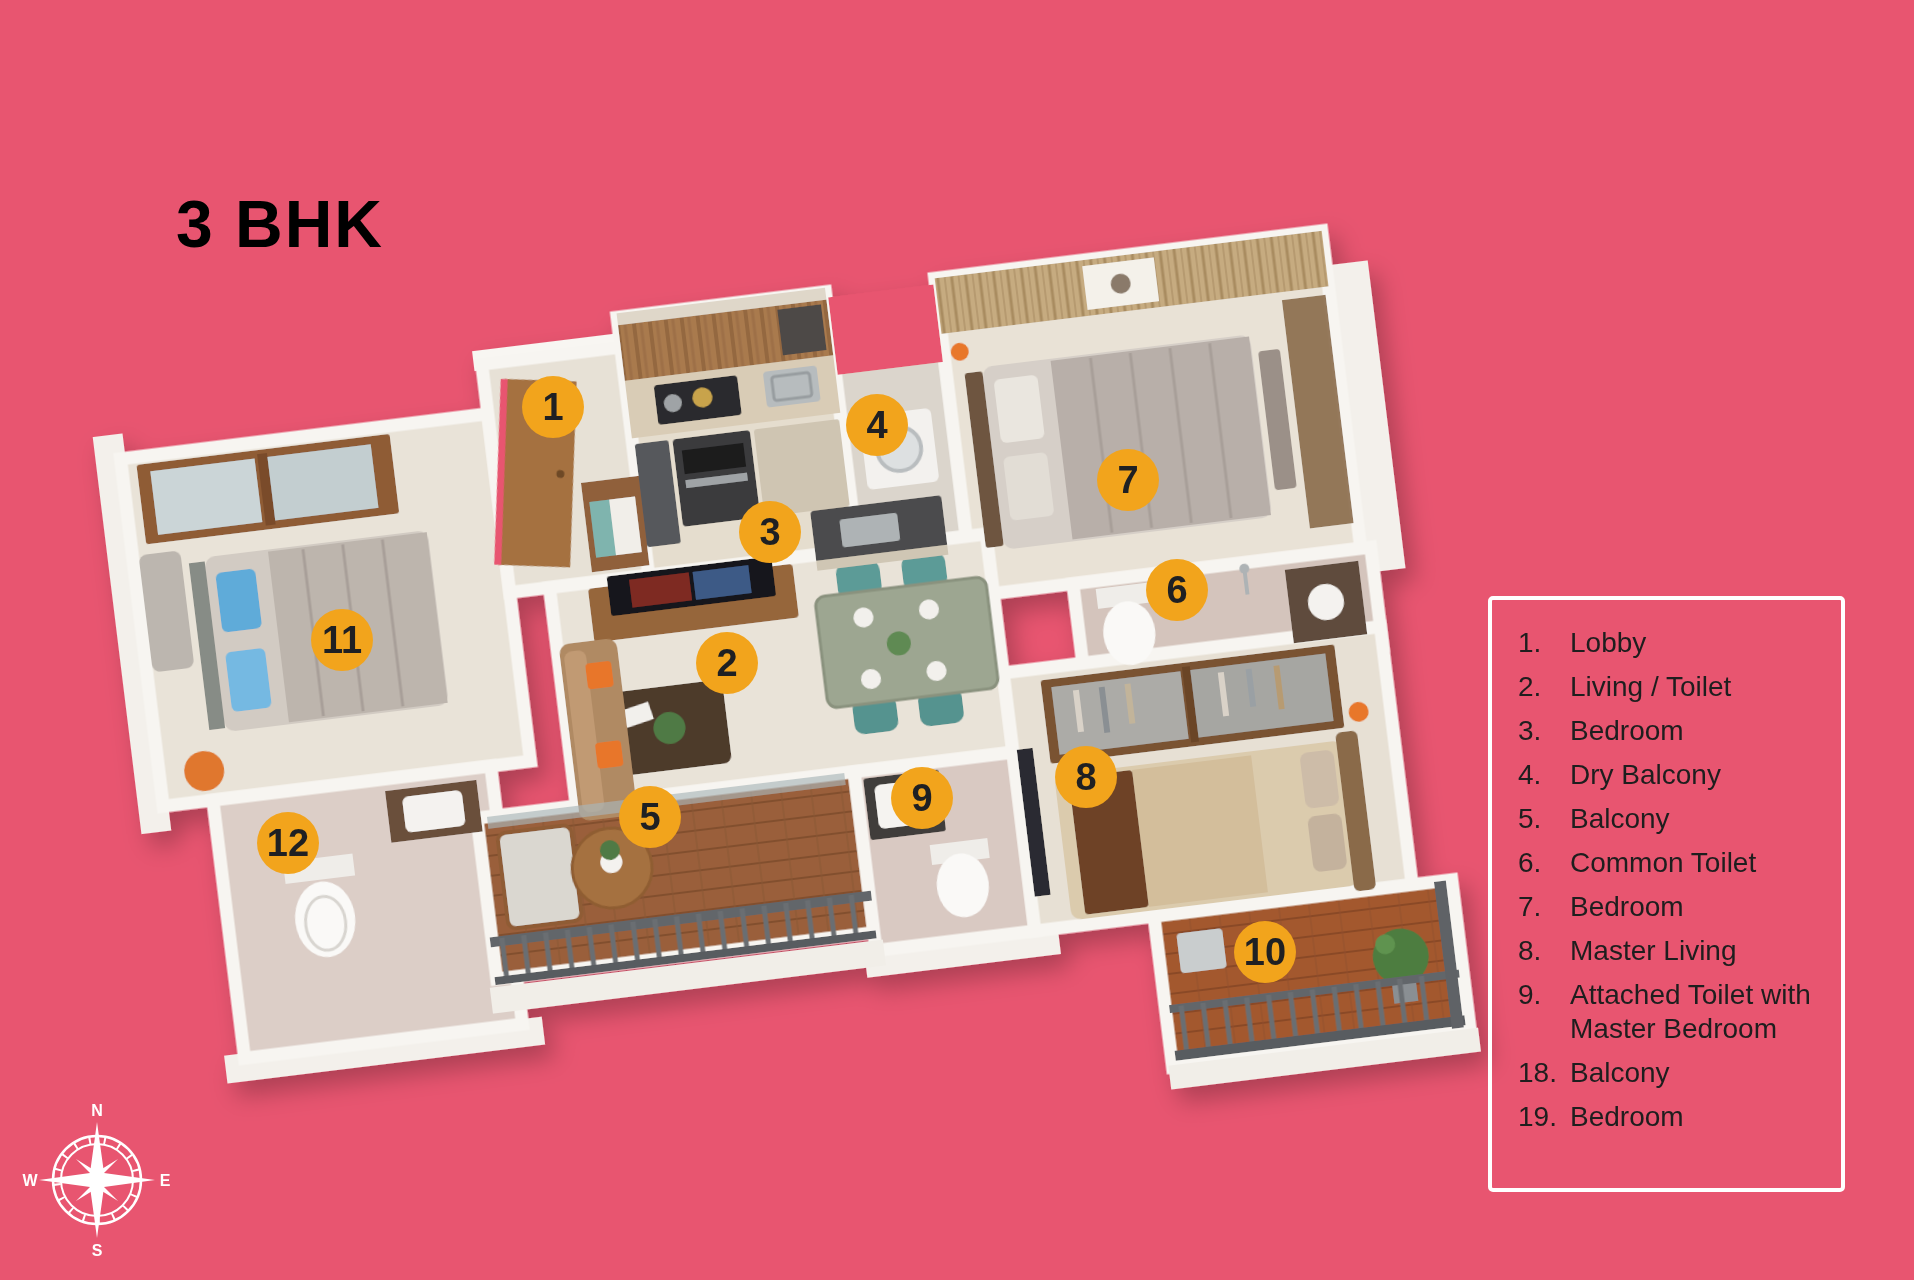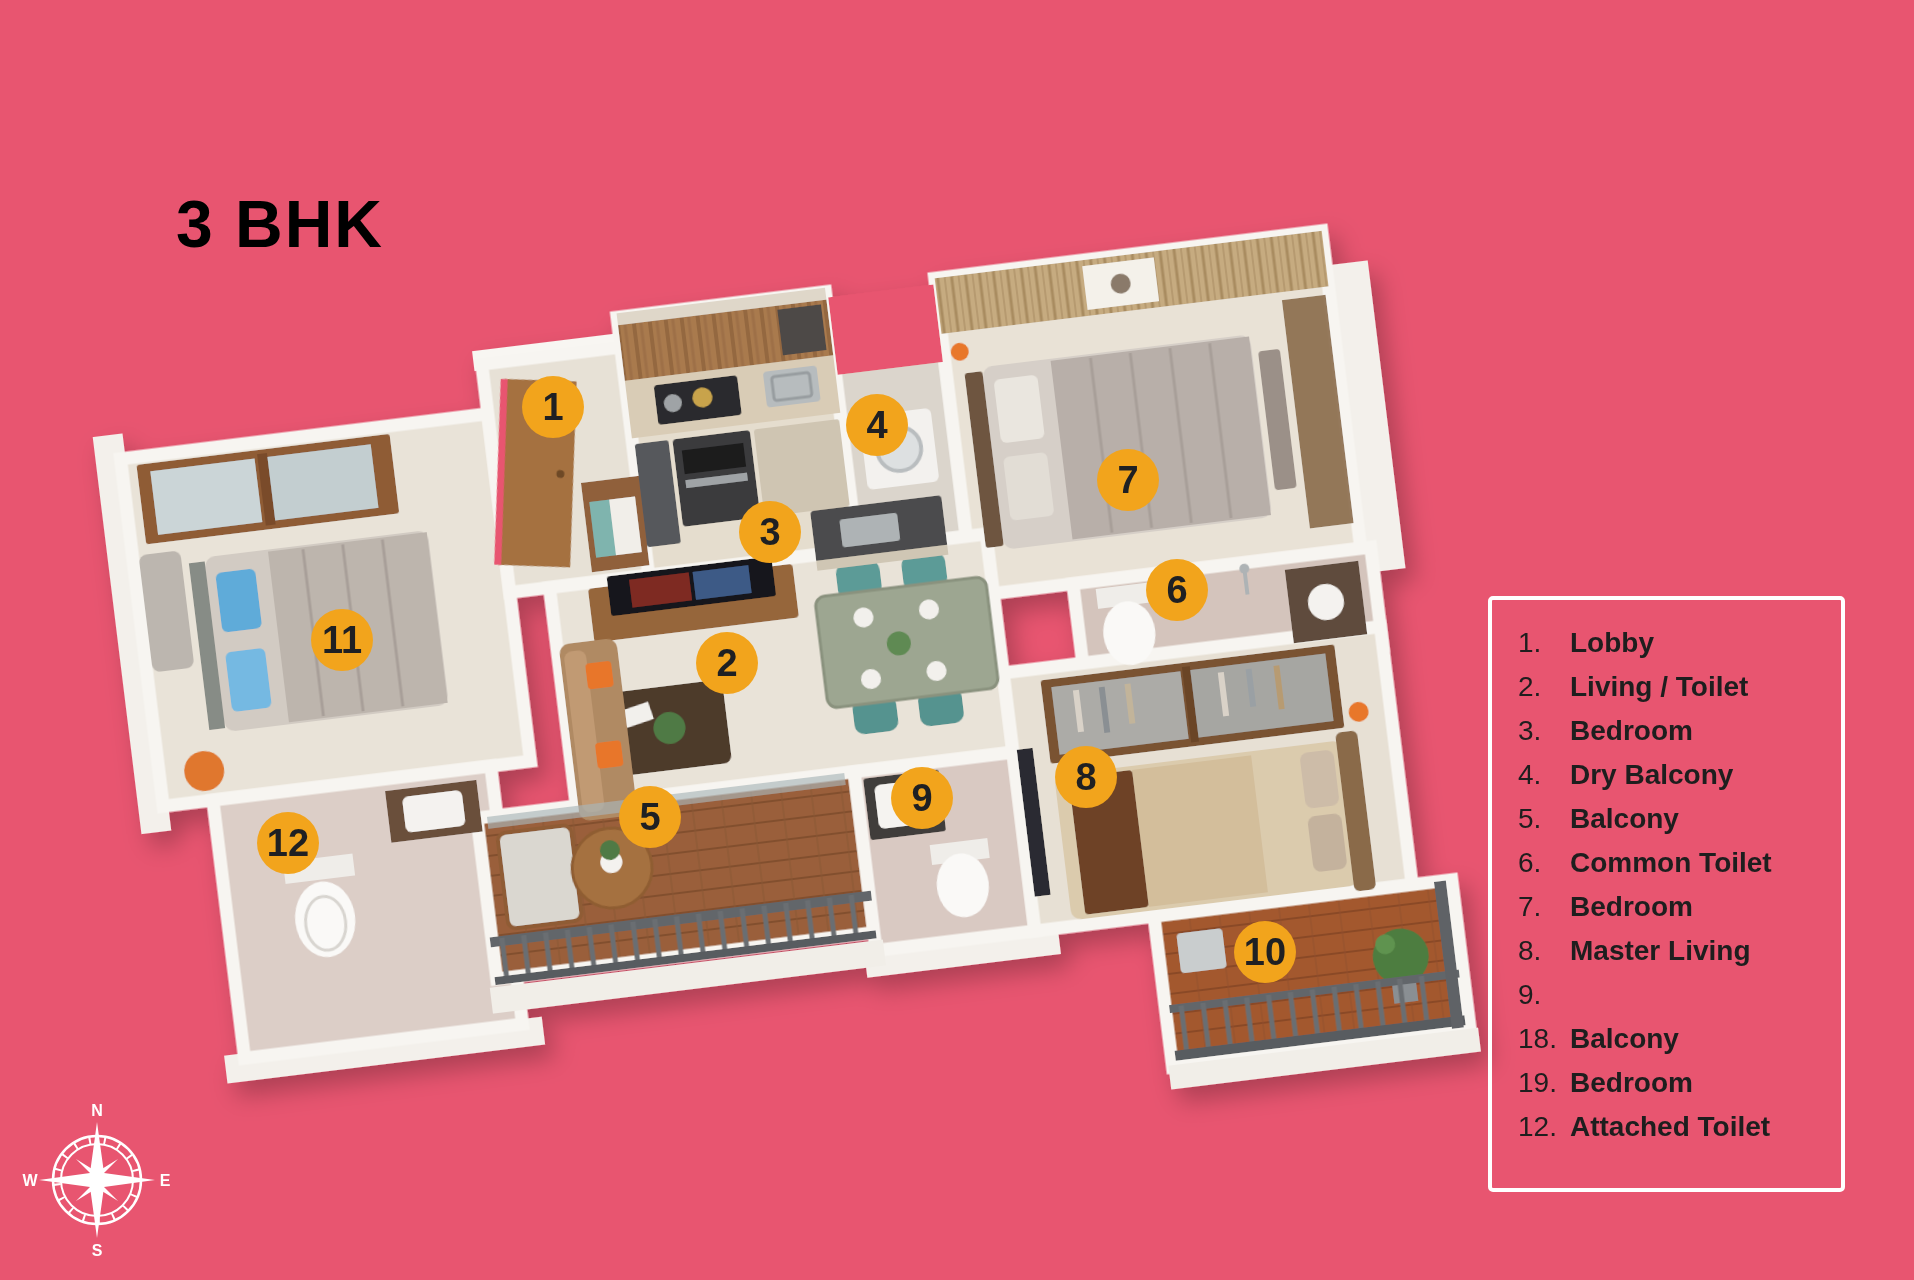--- a/index.html
+++ b/index.html
@@ -15,21 +15,21 @@
     color:#000000;font-size:66px;font-weight:800;letter-spacing:2px;
   }
   
   .legend{
     position:absolute;left:1488px;top:596px;width:357px;height:596px;
     border:4px solid #ffffff;border-radius:5px;box-sizing:border-box;
     padding:26px 0 0 26px;
   }
   .lrow{display:flex;margin-bottom:10px;color:#1e1e1e;font-size:28px;line-height:34px;}
   .lnum{flex:0 0 52px;width:52px;}
-  .llab{width:258px;font-weight:bold;}
+  .llab{width:258px;}
   
   .compass{position:absolute;left:22px;top:1100px;}
   
   .plan{position:absolute;left:0;top:0;}
   text.mk{
     font-family:"Liberation Sans",sans-serif;font-size:38px;font-weight:700;
     fill:#1f2023;text-anchor:middle;
   }
   text.cdir{font-family:"Liberation Sans",sans-serif;font-weight:700;fill:#fff;text-anchor:middle;}
 </style>
@@ -343,32 +343,29 @@
     <div class="lrow">
       <span class="lnum">7.</span>
       <span class="llab">Bedroom</span>
     </div>
     <div class="lrow">
       <span class="lnum">8.</span>
       <span class="llab">Master Living</span>
     </div>
     <div class="lrow">
       <span class="lnum">9.</span>
+      <span class="llab">Attached Toilet with Master Bedroom</span>
     </div>
     <div class="lrow">
       <span class="lnum">18.</span>
       <span class="llab">Balcony</span>
     </div>
     <div class="lrow">
       <span class="lnum">19.</span>
       <span class="llab">Bedroom</span>
-    </div>
-    <div class="lrow">
-      <span class="lnum">12.</span>
-      <span class="llab">Attached Toilet</span>
     </div>
   </div>
 
   <svg class="compass" width="150" height="160" viewBox="0 0 150 160">
     <g>
       <circle cx="75" cy="80" r="44" fill="none" stroke="#ffffff" stroke-width="2.5"></circle>
       <circle cx="75" cy="80" r="36" fill="none" stroke="#ffffff" stroke-width="2"></circle>
       <circle cx="75" cy="80" r="40" fill="none" stroke="#ffffff" stroke-width="7" stroke-dasharray="2 13"></circle>
     </g>
     <polygon fill="#ffffff" points="96,59 79,76 101,80 79,84 96,101 75,88 54,101 71,84 49,80 71,76 54,59 75,72"></polygon>

